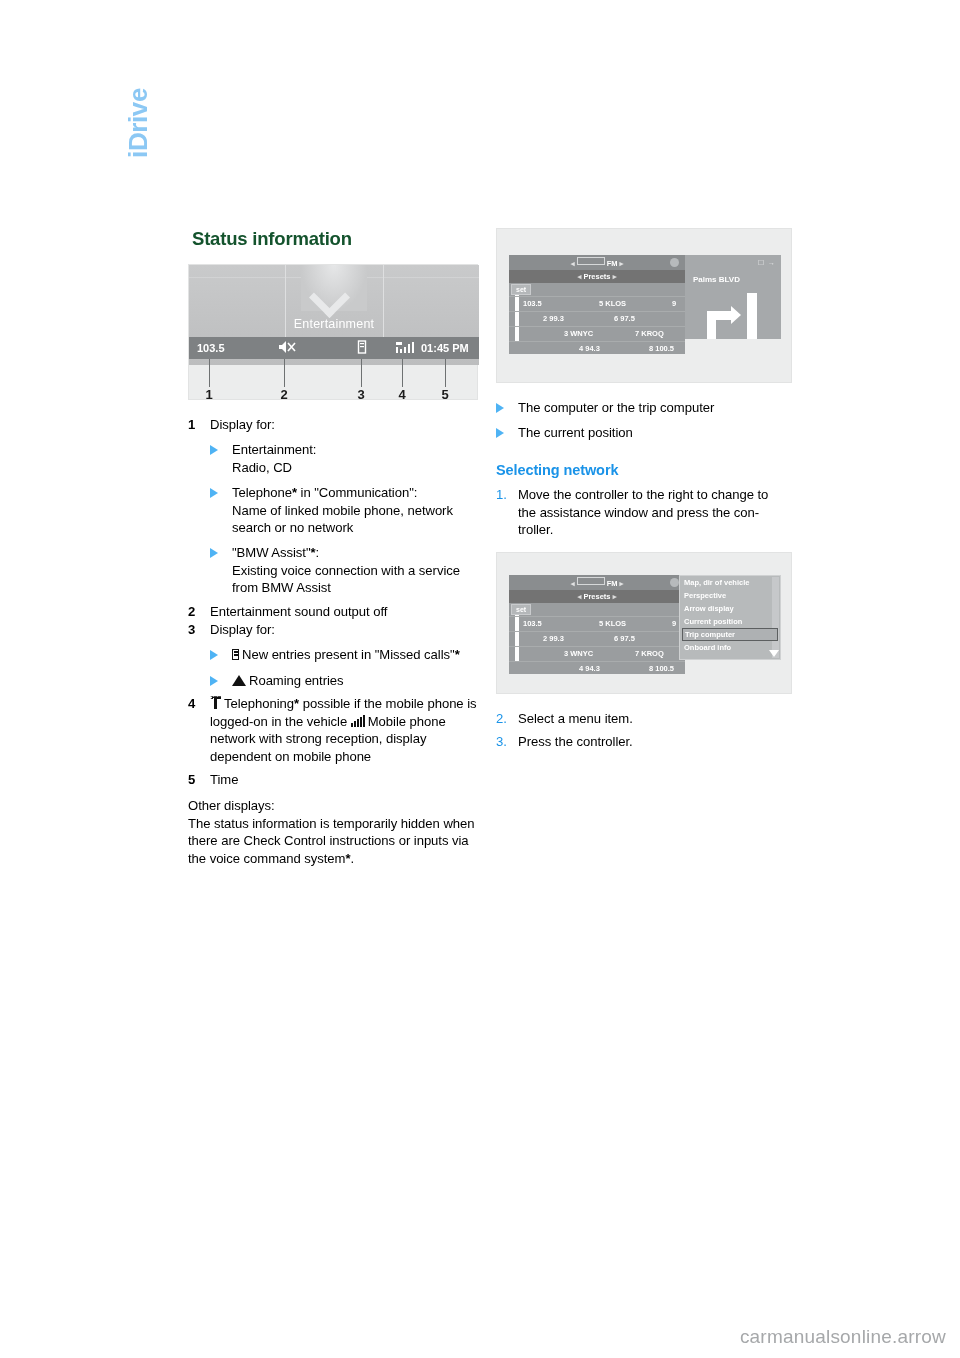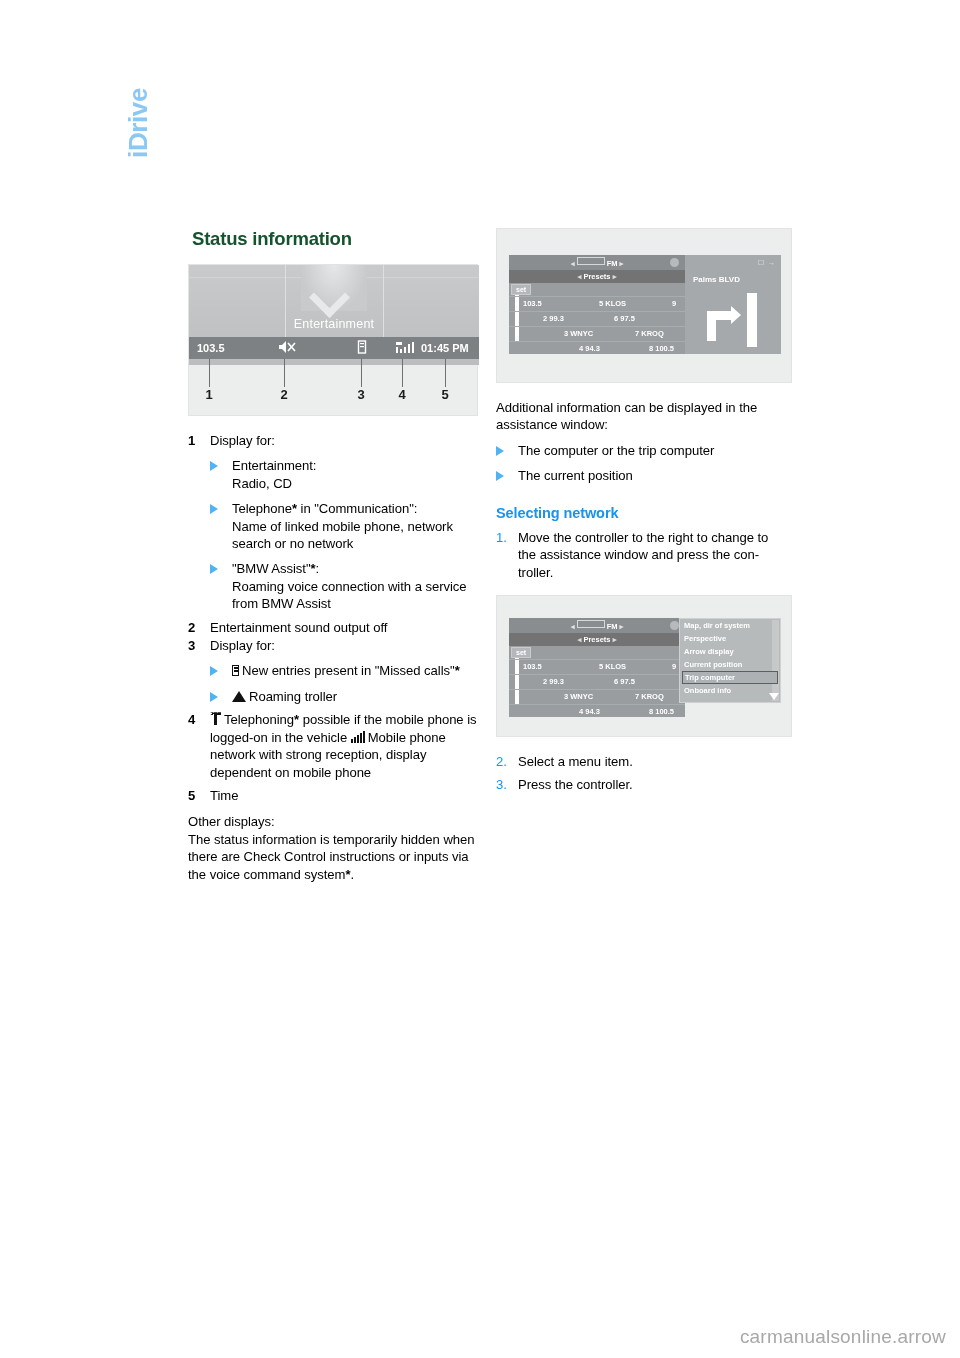--- a/index.html
+++ b/index.html
@@ -77,21 +77,21 @@
     right: -12px;
     bottom: 4px;
     writing-mode: vertical-rl;
     font-size: 5px;
     color: #b9bcbd;
     letter-spacing: 0.4px;
     white-space: nowrap;
   }
 
   
-  .fig1 { width: 290px; height: 152px; background:#eceded; }
+  .fig1 { width: 290px; height: 136px; background:#eceded; }
   .fig1 .idisp {
     position: absolute;
     left: 0; top: 0;
     width: 290px; height: 100px;
     background: linear-gradient(#c9cacb, #bcbdbe);
     overflow: hidden;
   }
   .fig1 .idisp .col-div {
     position: absolute; top: 0; bottom: 28px; width: 1px;
     background: #dedfe0;
@@ -487,21 +487,21 @@
         </div>
         <div class="bullet-item">
           <span class="tri"></span>
           <div>Telephone<span class="star">*</span> in "Communication":</div>
           <div>Name of linked mobile phone, network</div>
           <div>search or no network</div>
         </div>
         <div class="bullet-item">
           <span class="tri"></span>
           <div>"BMW Assist"<span class="star">*</span>:</div>
-          <div>Roaming voice connection with a service</div>
+          <div>Existing voice connection with a service</div>
           <div>from BMW Assist</div>
         </div>
       </div>
 
       <div class="num-item">
         <span class="num">2</span>
         <span>Entertainment sound output off</span>
       </div>
 
       <div class="num-item tight">
@@ -511,21 +511,21 @@
       <div class="sub-bullets">
         <div class="bullet-item">
           <span class="tri"></span>
           <div>
             <span class="glyph glyph-msg"></span><span>New entries present in "Missed calls"<span class="star">*</span></span>
           </div>
         </div>
         <div class="bullet-item">
           <span class="tri"></span>
           <div>
-            <span class="glyph glyph-roam"></span><span>Roaming troller</span>
+            <span class="glyph glyph-roam"></span><span>Roaming entries</span>
           </div>
         </div>
       </div>
 
       <div class="num-item">
         <span class="num">4</span>
         <span>
           <span class="glyph glyph-handset"></span><span>Telephoning<span class="star">*</span> possible if the mobile phone is logged-on in the vehicle</span>
           <span class="glyph glyph-bars">
             <span style="left:0px;height:4px;"></span>
@@ -577,33 +577,32 @@
         <span class="pv" style="left:14px;top:44px;">103.5</span>
         <span class="pv" style="left:90px;top:44px;"><span>5</span>&nbsp;<span>KLOS</span></span>
         <span class="pv" style="left:163px;top:44px;">9</span>
         <span class="pv" style="left:34px;top:59px;"><span>2</span>&nbsp;<span>99.3</span></span>
         <span class="pv" style="left:105px;top:59px;"><span>6</span>&nbsp;<span>97.5</span></span>
         <span class="pv" style="left:55px;top:74px;"><span>3</span>&nbsp;<span>WNYC</span></span>
         <span class="pv" style="left:126px;top:74px;"><span>7</span>&nbsp;<span>KROQ</span></span>
         <span class="pv" style="left:70px;top:89px;"><span>4</span>&nbsp;<span>94.3</span></span>
         <span class="pv" style="left:140px;top:89px;"><span>8</span>&nbsp;<span>100.5</span></span>
       </div>
-      <div class="nav-pane" style="left:188px;top:26px;width:96px;height:99px;">
+      <div class="nav-pane" style="left:188px;top:26px;width:96px;height:84px;">
         <div class="topicons">☐ →</div>
         <div class="street">Palms BLVD</div>
         <div class="roadbar" style="left:62px;top:38px;height:54px;"></div>
         <div class="turn-v" style="left:22px;top:56px;height:30px;"></div>
         <div class="turn-h" style="left:22px;top:56px;width:25px;"></div>
         <div class="arrowhead" style="left:46px;top:51px;"></div>
       </div>
       <div class="fig-code">&nbsp;</div>
     </div>
 
     <div class="body-text">
-      <div>Additional information can be displayed in the assistance window:</div>
 
       <div class="bullet-item">
         <span class="tri"></span>
         <div>The computer or the trip computer</div>
       </div>
       <div class="bullet-item">
         <span class="tri"></span>
         <div>The current position</div>
       </div>
 
@@ -647,21 +646,21 @@
         <span class="pv" style="left:34px;top:59px;"><span>2</span>&nbsp;<span>99.3</span></span>
         <span class="pv" style="left:105px;top:59px;"><span>6</span>&nbsp;<span>97.5</span></span>
         <span class="pv" style="left:55px;top:74px;"><span>3</span>&nbsp;<span>WNYC</span></span>
         <span class="pv" style="left:126px;top:74px;"><span>7</span>&nbsp;<span>KROQ</span></span>
         <span class="pv" style="left:70px;top:89px;"><span>4</span>&nbsp;<span>94.3</span></span>
         <span class="pv" style="left:140px;top:89px;"><span>8</span>&nbsp;<span>100.5</span></span>
       </div>
 
       <div class="menu-pop" style="left:182px;top:22px;width:102px;height:85px;">
         <div class="scrollbar"></div>
-        <div class="mi">Map, dir of system</div>
+        <div class="mi">Map, dir of vehicle</div>
         <div class="mi">Perspective</div>
         <div class="mi">Arrow display</div>
         <div class="mi">Current position</div>
         <div class="mi sel">Trip computer</div>
         <div class="mi">Onboard info</div>
         <div class="scroll-arrow"></div>
       </div>
       <div class="fig-code">&nbsp;</div>
     </div>
 

